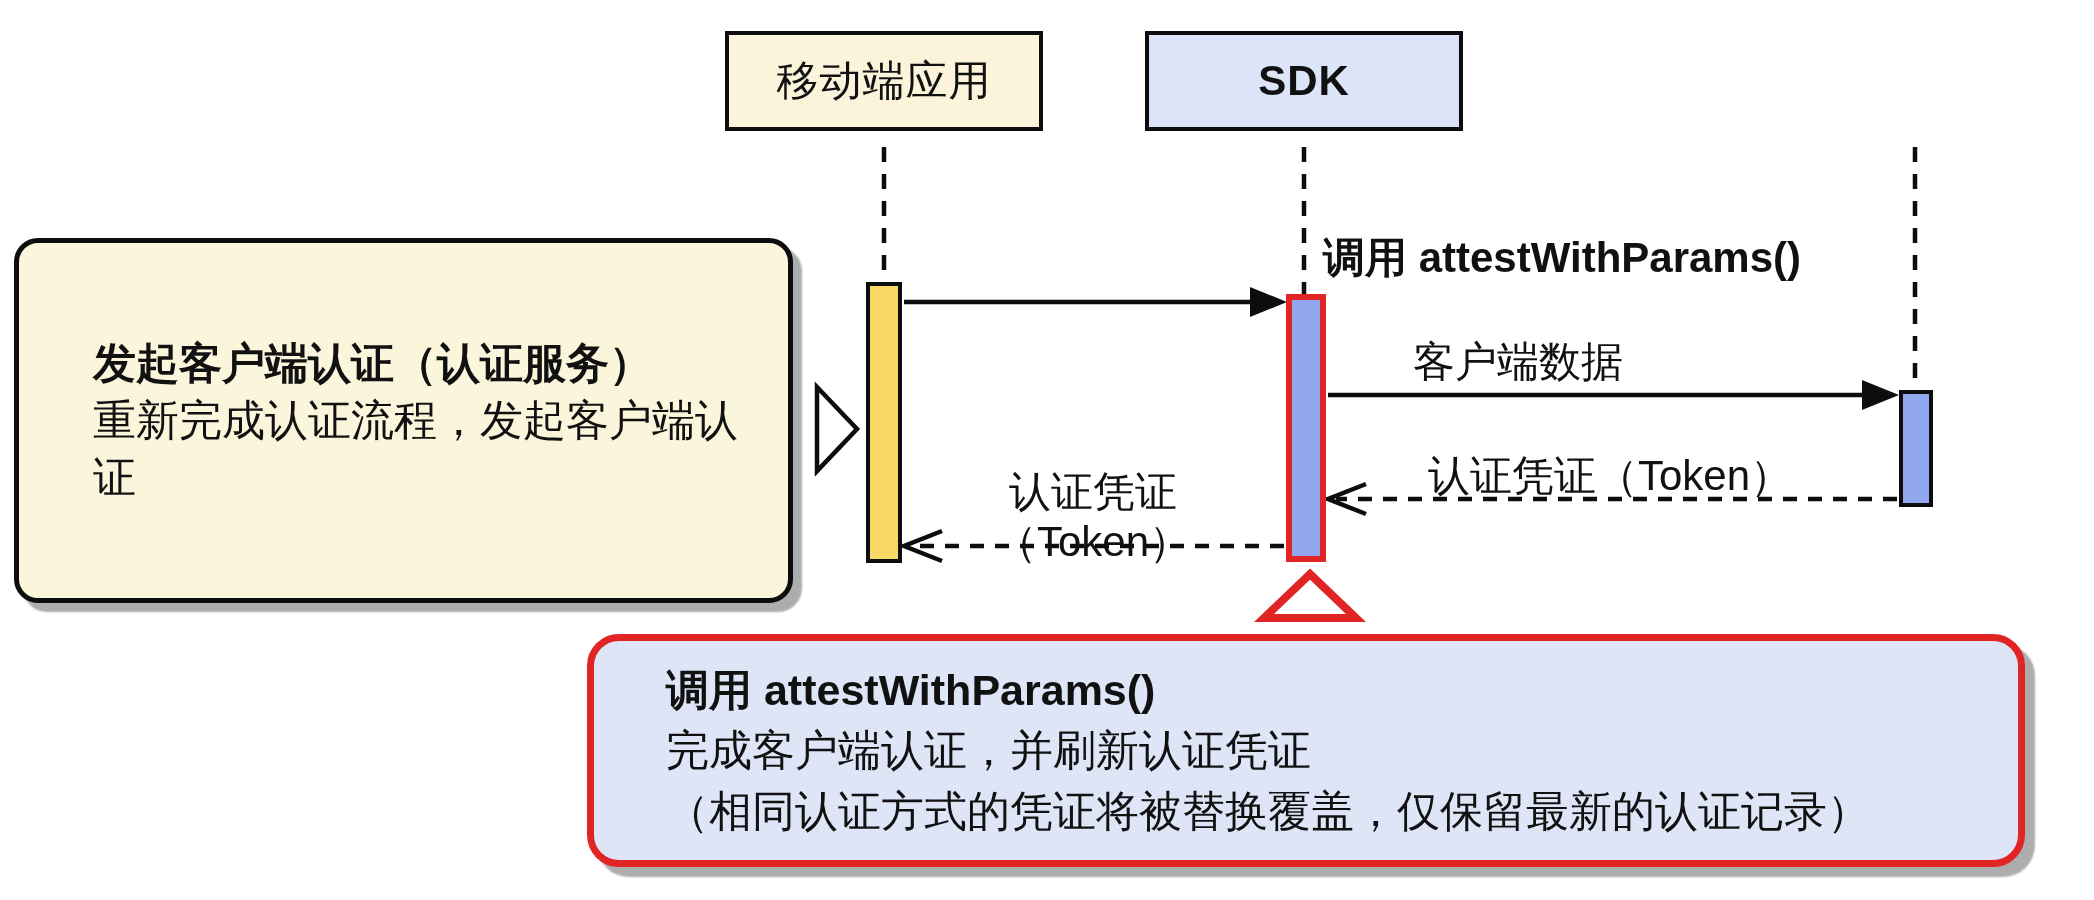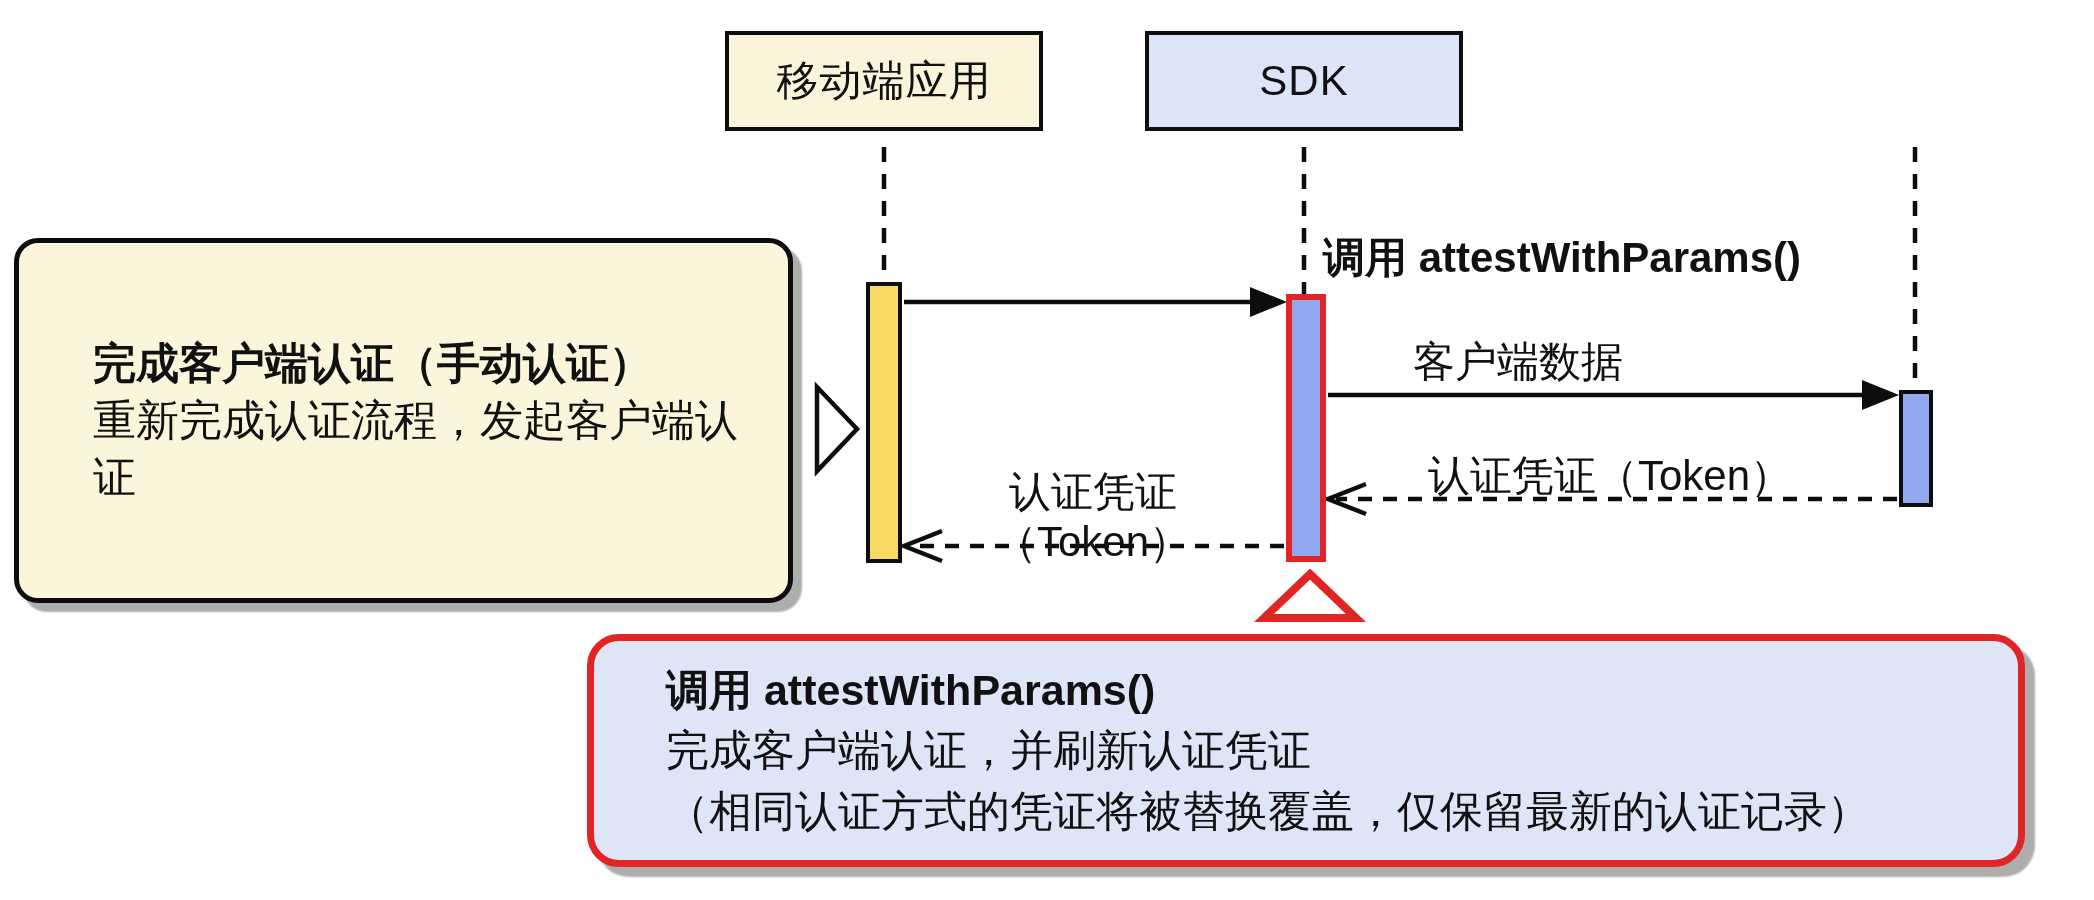--- a/index.html
+++ b/index.html
@@ -24,21 +24,21 @@
   
   .actor{
     position:absolute;top:18px;height:100px;
     border:4px solid var(--line-black);
     display:flex;align-items:center;justify-content:center;
     font-size:42px;color:#111;
     letter-spacing:1px;
     margin-top:13px;
   }
   .actor.mobile{left:725px;width:318px;background:var(--actor-mobile-fill);}
-  .actor.sdk{left:1145px;width:318px;background:var(--actor-service-fill);}
+  .actor.sdk{left:1145px;width:318px;background:var(--actor-service-fill);font-weight:bold;}
   .actor.auth{left:1757px;width:316px;background:var(--actor-service-fill);}
   
   .activation{position:absolute;}
   .activation.mobile{
     left:866px;top:282px;width:36px;height:281px;
     background:var(--activation-yellow);border:4px solid var(--line-black);
   }
   .activation.sdk{
     left:1286px;top:294px;width:40px;height:268px;
     background:var(--activation-blue);border:6px solid var(--accent-red);
@@ -122,21 +122,21 @@
 
   <div class="msg-label call-attest">调用 attestWithParams()</div>
   <div class="msg-label client-data">客户端数据</div>
   <div class="msg-label token-sdk">认证凭证（Token）</div>
   <div class="msg-label token-mobile">
     <div>认证凭证</div>
     <div>（Token）</div>
   </div>
 
   <div class="note left">
-    <div class="title">完成客户端认证（手动认证）</div>
+    <div class="title">发起客户端认证（认证服务）</div>
     <div>重新完成认证流程，发起客户端认证</div>
   </div>
 
   <div class="note bottom">
     <div class="title">调用 attestWithParams()</div>
     <div>完成客户端认证，并刷新认证凭证</div>
     <div>（相同认证方式的凭证将被替换覆盖，仅保留最新的认证记录）</div>
   </div>
 
 </div>

